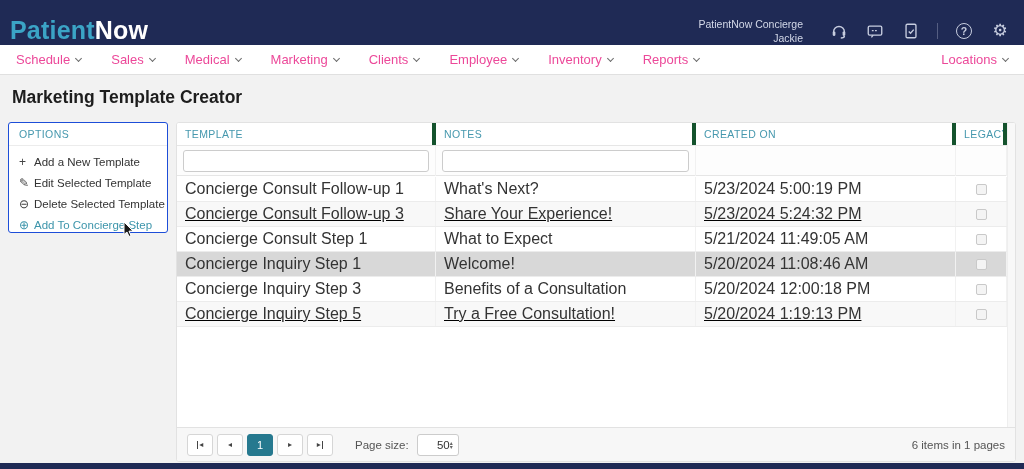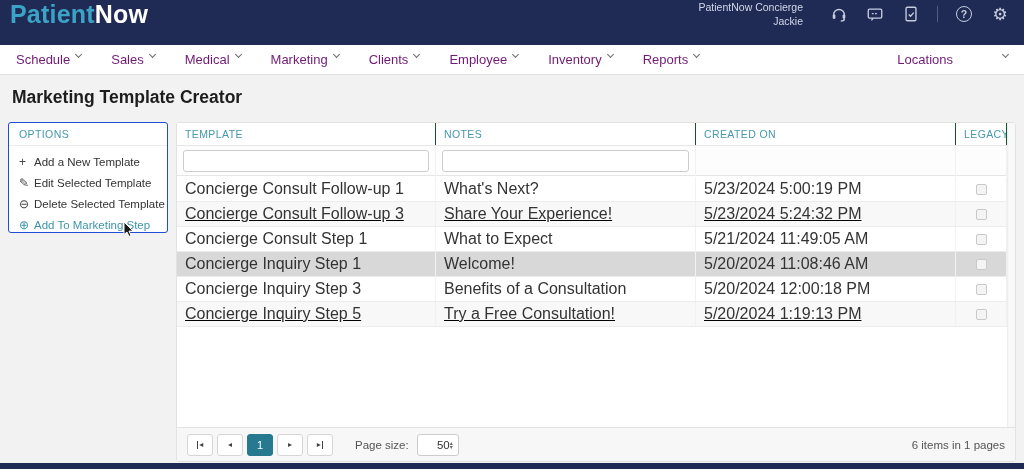--- a/index.html
+++ b/index.html
@@ -1,53 +1,53 @@
 <!DOCTYPE html>
 <html><head>
 <meta charset="utf-8">
 <style>
   * { margin:0; padding:0; box-sizing:border-box; }
   html,body { width:1024px; height:469px; overflow:hidden; }
   body { font-family:"Liberation Sans", sans-serif; background:#f2f2f2; position:relative; }
 
   
-  .topbar { position:absolute; left:0; top:0; width:1024px; height:45px; background:#1f2a55; display:flex; align-items:flex-start; justify-content:space-between; padding:0 14px 0 10px;gap:22px; }
+  .topbar { position:absolute; left:0; top:0; width:1024px; height:45px; background:#1f2a55; display:flex; align-items:flex-end; justify-content:space-between; padding:0 14px 0 10px;gap:22px; }
   .logo { font-size:25px; font-weight:bold; letter-spacing:0.2px; cursor:default; }
   .logo .lg-a { color:#3ba4c6; }
   .logo .lg-b { color:#ffffff; }
   .top-right { display:flex; align-items:center; gap:16px; }
   .user-block { text-align:right; color:#d3d8e8; font-size:10.5px; line-height:1.35; margin-right:10px; }
   .top-icon { width:20px; height:20px; display:flex; align-items:center; justify-content:center; color:#c7cddf; cursor:pointer; }
   .top-icon svg { display:block; }
   .top-divider { width:1px; height:16px; background:#555e82; }
   .help-circle { width:16px; height:16px; border:1.4px solid #c7cddf; border-radius:50%; font-size:10.5px; font-weight:bold; color:#c7cddf; display:flex; align-items:center; justify-content:center; }
   .gear-glyph { font-size:17px; line-height:1; color:#c7cddf; }
 
   
   .navbar { position:absolute; left:0; top:45px; width:1024px; height:30px; background:#ffffff; border-bottom:1px solid #e0e0e0; display:flex; align-items:center; padding:0 16px; }
-  .nav-item { font-size:13px; color:#701a75; margin-right:30px; display:flex; cursor:pointer; white-space:nowrap; }
-  .nav-item-right { margin-right:0; margin-left:auto;gap:44px; }
+  .nav-item { font-size:13px; color:#ec4899; margin-right:30px; display:flex; align-items:center; cursor:pointer; white-space:nowrap; }
+  .nav-item-right { margin-right:0; margin-left:auto; }
   .chev { display:inline-block; width:5px; height:5px; border-right:1.5px solid #6b6b6b; border-bottom:1.5px solid #6b6b6b; transform:rotate(45deg); margin-left:6px; margin-bottom:2px; }
 
   
   .page-title { position:absolute; left:12px; top:87px; font-size:17.5px; font-weight:bold; color:#1d1d1d; }
 
   
   .options-panel { position:absolute; left:8px; top:122px; width:160px; height:111px; background:#ffffff; border:1px solid #1d4ed8; border-radius:3px; }
   .options-header { height:23px; line-height:23px; padding:0 10px; font-size:10.5px; letter-spacing:0.4px; color:#4698ae; border-bottom:1px solid #ececec; }
   .options-list { padding:5px 0 0 0; }
   .option-item { display:flex; align-items:center; height:21px; padding:0 10px; font-size:11.5px; color:#333333; cursor:pointer; white-space:nowrap; }
   .option-item .oi { width:15px; font-size:12px; color:#444444; flex:0 0 15px; }
   .option-item.teal { color:#3d95ab; }
   .option-item.teal .oi { color:#3d95ab; }
 
   
   .grid-panel { position:absolute; left:176px; top:122px; width:840px; height:340px; background:#ffffff; border:1px solid #e2e2e2; border-radius:3px; overflow:hidden; }
   .grid-head { display:grid; grid-template-columns:259px 260px 260px 51px 8px; height:23px; border-bottom:1px solid #e6e6e6; background:#ffffff; }
-  .grid-head .hcell { font-size:10.5px; letter-spacing:0.4px; color:#4698ae; line-height:23px; padding:0 8px; border-right:1px solid #14532d; overflow:hidden; cursor:pointer; }
+  .grid-head .hcell { font-size:10.5px; letter-spacing:0.4px; color:#4698ae; line-height:23px; padding:0 8px; border-right:4px solid #14532d; overflow:hidden; cursor:pointer; }
   .grid-head .hcell:last-child { border-right:none; }
   .filter-row { display:grid; grid-template-columns:259px 260px 260px 51px 8px; height:30px; border-bottom:1px solid #e6e6e6; background:#fdfdfd; }
   .filter-row .fcell { border-right:1px solid #f1f1f1; padding:4px 6px; }
   .filter-row input { width:100%; height:22px; border:1px solid #cccccc; border-radius:3px; background:#ffffff; font-size:11px; padding:0 6px; outline:none; font-family:"Liberation Sans", sans-serif; }
   .grid-body { position:absolute; left:0; top:54px; right:0; bottom:34px; }
   .grow { display:grid; grid-template-columns:259px 260px 260px 51px 8px; height:25px; border-bottom:1px solid #ececec; background:#ffffff; cursor:pointer; }
   .grow.alt { background:#f8f8f8;text-decoration:underline; }
   .grow.selected { background:#d8d8d8; }
   .gcell { font-size:16px; color:#333333; line-height:24px; padding:0 8px; border-right:1px solid #f1f1f1; white-space:nowrap; overflow:hidden; }
   .gcell.ckcell { display:flex; align-items:center; justify-content:center; padding:0; }
@@ -167,21 +167,21 @@
     <div class="option-item">
       <span class="oi">✎</span>
       <span>Edit Selected Template</span>
     </div>
     <div class="option-item">
       <span class="oi">⊖</span>
       <span>Delete Selected Template</span>
     </div>
     <div class="option-item teal">
       <span class="oi">⊕</span>
-      <span>Add To Marketing Step</span>
+      <span>Add To Concierge Step</span>
     </div>
   </div>
 </div>
 
 <div class="grid-panel">
 
   <div class="grid-head">
     <div class="hcell">TEMPLATE</div>
     <div class="hcell">NOTES</div>
     <div class="hcell">CREATED ON</div>

